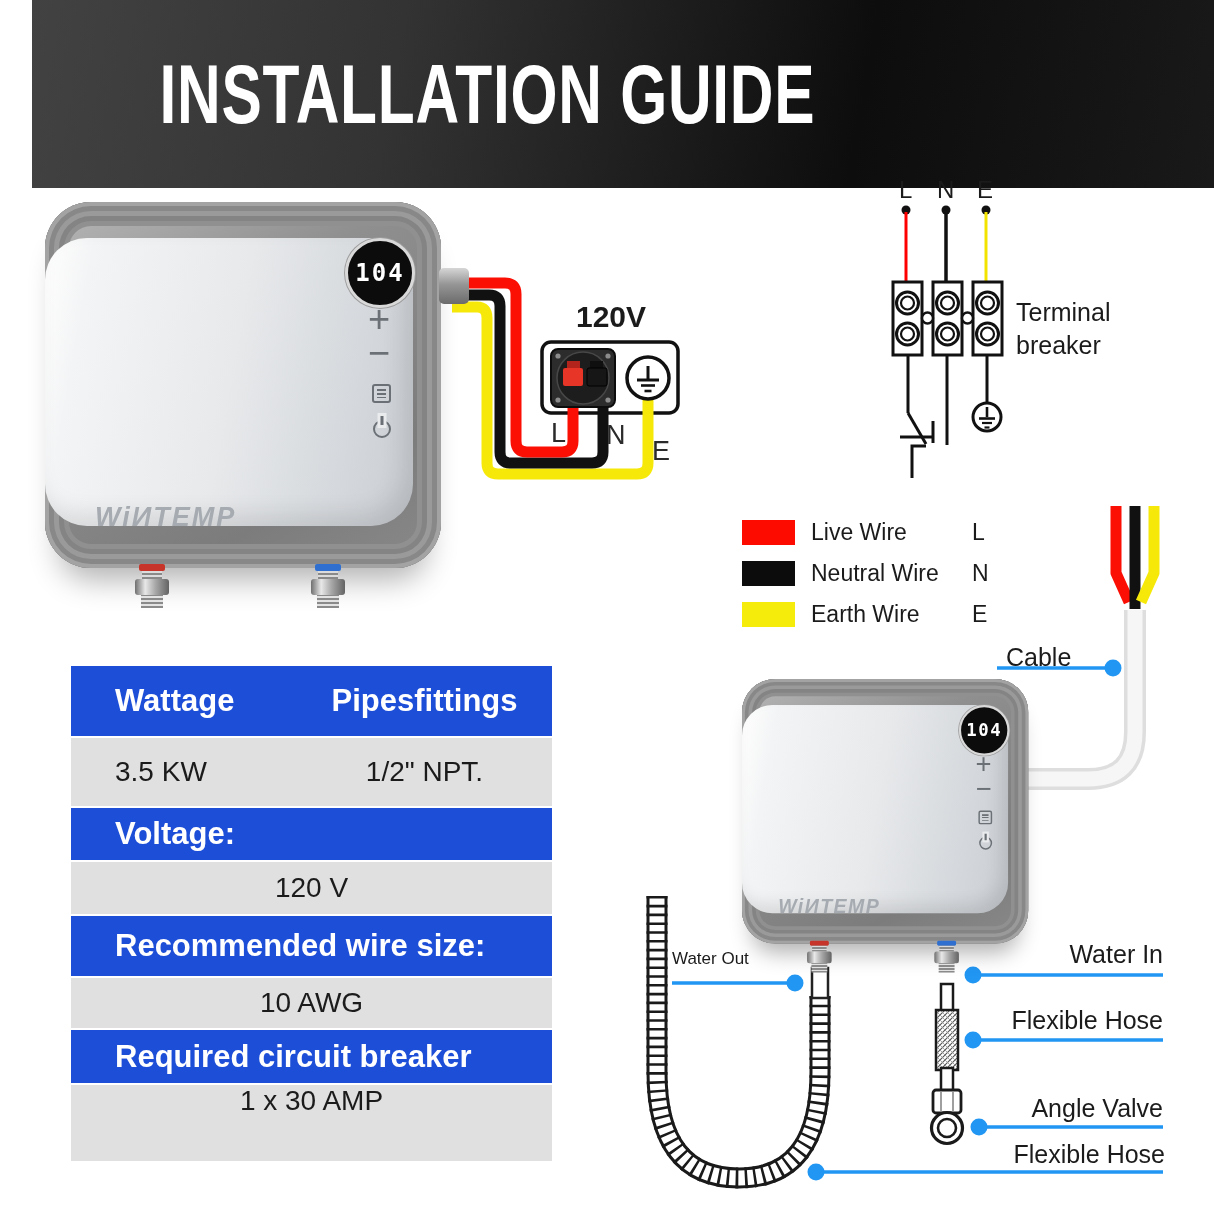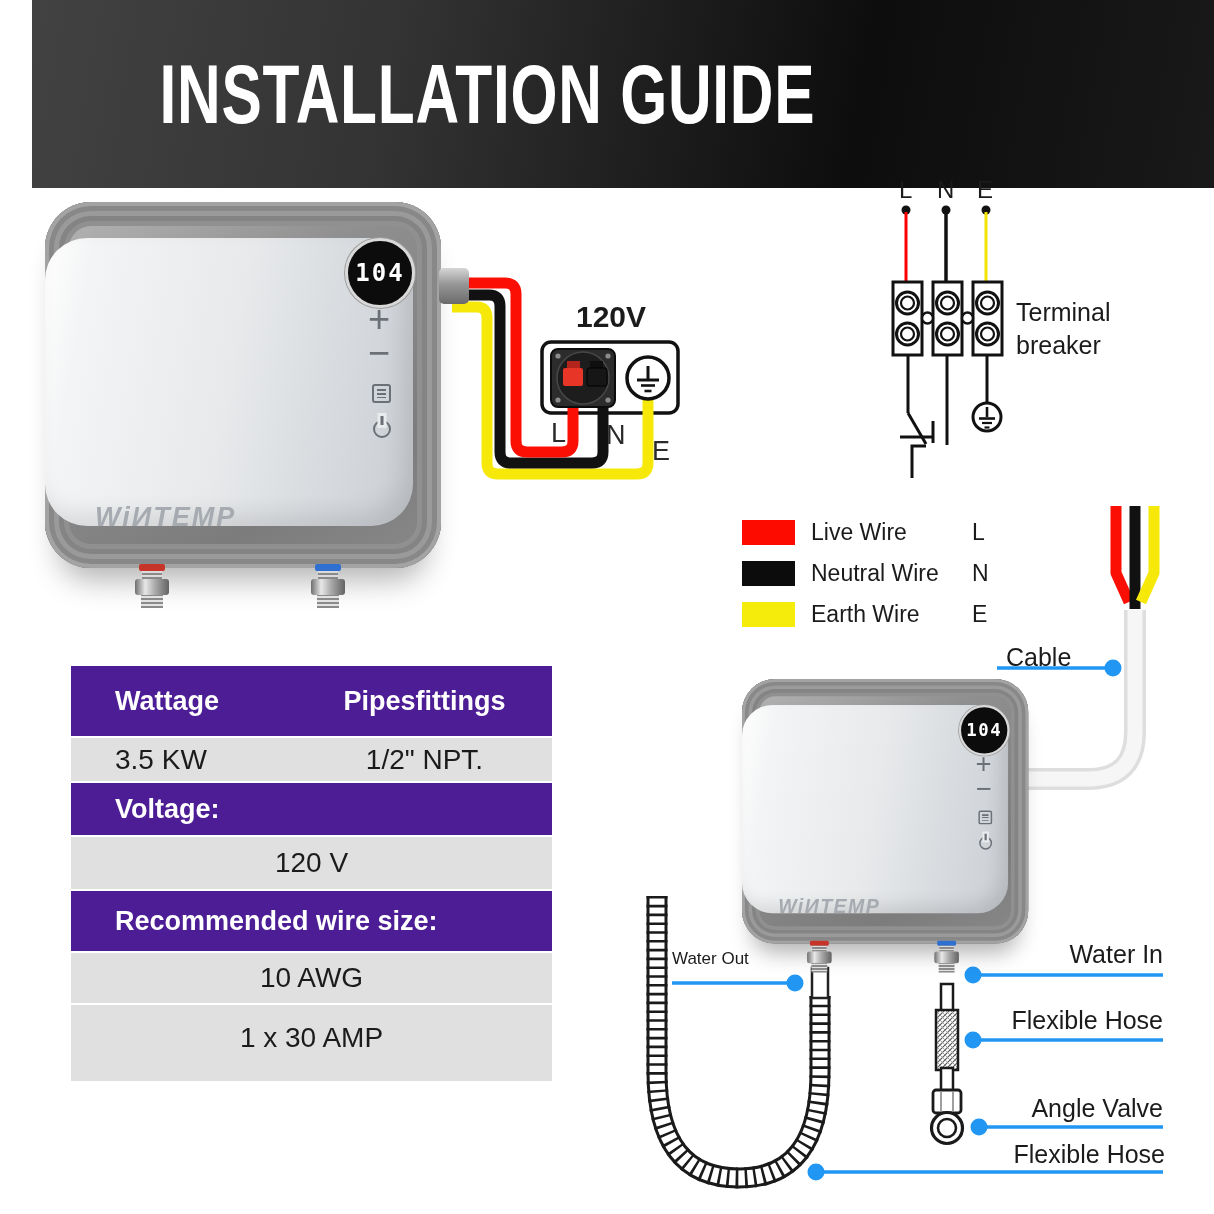--- a/index.html
+++ b/index.html
@@ -58,21 +58,21 @@
   
   .lg-row{position:absolute;width:260px;height:26px;display:flex;align-items:center;z-index:3;}
   .lg-sw{width:53px;height:25px;flex:0 0 53px;}
   .sw-red{background:#fe0b00;} .sw-black{background:#0c0c0c;} .sw-yellow{background:#f6ec0c;}
   .lg-label{margin-left:16px;font-size:23px;color:#1b1b1b;}
   .lg-code{position:absolute;left:230px;font-size:23px;color:#1b1b1b;}
 
   
   .spec{position:absolute;left:71px;top:666px;width:481px;z-index:3;}
   .trow{display:flex;align-items:center;margin-bottom:2px;}
-  .trow.blue{background:#4c1d95;color:#fff;font-weight:bold;font-size:27px;}
+  .trow.blue{background:#1d4ed8;color:#fff;font-weight:bold;font-size:31px;}
   .trow.gray{background:#e0e0e0;color:#1b1b1b;font-size:28px;}
   .tcell1{flex:0 0 226px;padding-left:44px;box-sizing:border-box;}
   .tcell2{flex:1;text-align:center;}
   .tfull{padding-left:44px;}
   .tcenter{width:100%;text-align:center;}
 </style>
 </head>
 <body>
 
 <div id="stage">
@@ -301,34 +301,37 @@
   <div class="lbl" style="right:51px;top:940px;font-size:25px;">Water In</div>
   <div class="lbl" style="right:51px;top:1006px;font-size:25px;">Flexible Hose</div>
   <div class="lbl" style="right:51px;top:1094px;font-size:25px;">Angle Valve</div>
   <div class="lbl" style="right:49px;top:1140px;font-size:25px;">Flexible Hose</div>
 
   <div class="spec">
     <div class="trow blue" style="height:70px;">
       <div class="tcell1">Wattage</div>
       <div class="tcell2">Pipesfittings</div>
     </div>
-    <div class="trow gray" style="height:43px;">
+    <div class="trow gray" style="height:68px;">
       <div class="tcell1">3.5 KW</div>
       <div class="tcell2">1/2" NPT.</div>
     </div>
     <div class="trow blue" style="height:52px;">
       <div class="tfull">Voltage:</div>
     </div>
     <div class="trow gray" style="height:52px;">
       <div class="tcenter">120 V</div>
     </div>
     <div class="trow blue" style="height:60px;">
       <div class="tfull">Recommended wire size:</div>
     </div>
     <div class="trow gray" style="height:50px;">
       <div class="tcenter">10 AWG</div>
     </div>
+    <div class="trow blue" style="height:53px;">
+      <div class="tfull">Required circuit breaker</div>
+    </div>
     <div class="trow gray" style="height:76px;align-items:flex-start;">
-      <div class="tcenter" style="padding-top:17px;">1 x 30 AMP</div>
+      <div class="tcenter" style="padding-top:0;">1 x 30 AMP</div>
     </div>
   </div>
 
 </div>
 
 </body></html>

